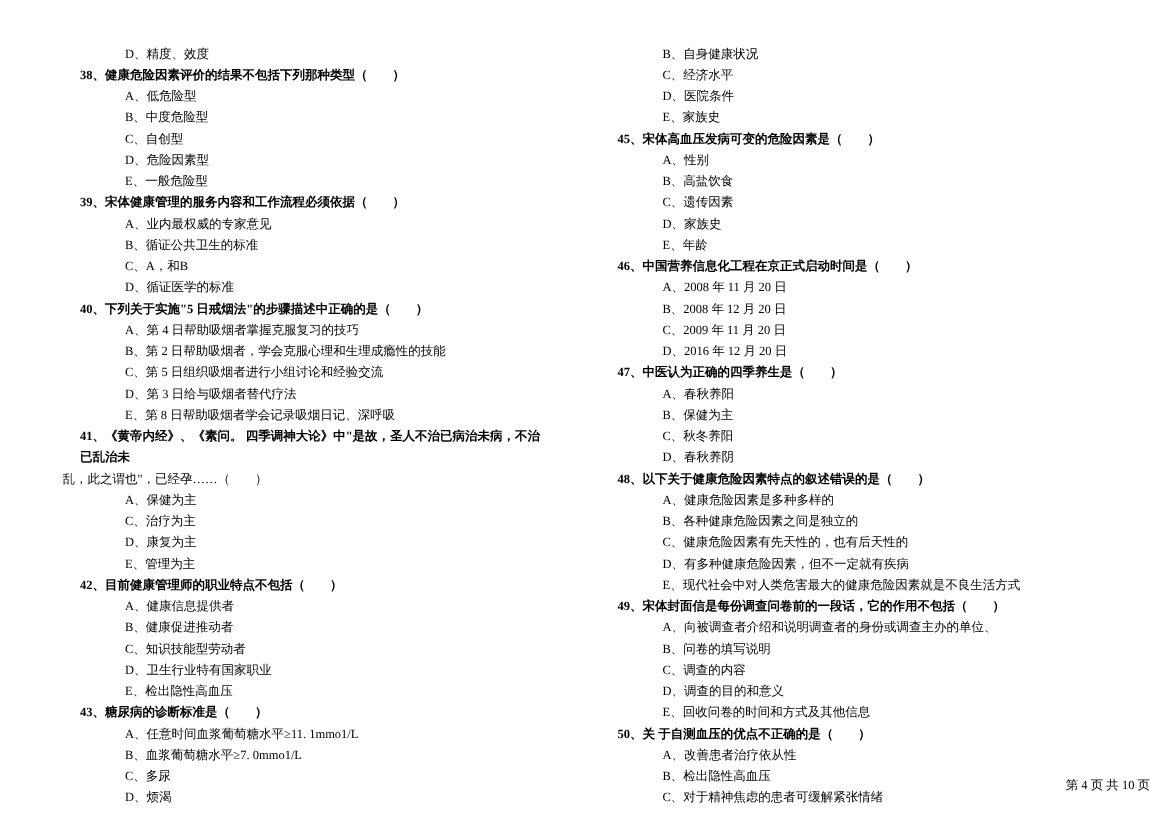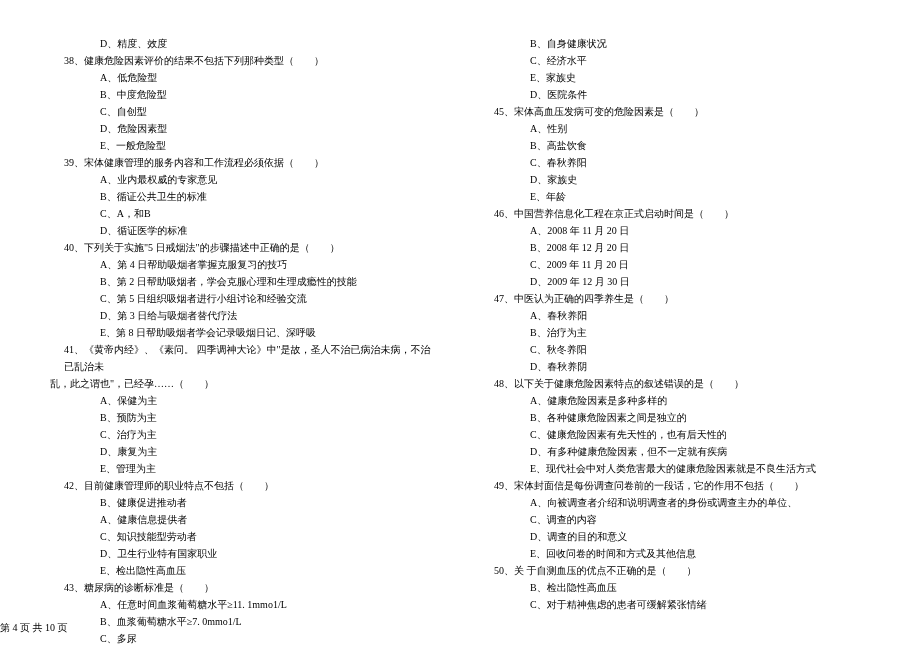--- a/index.html
+++ b/index.html
@@ -15,28 +15,28 @@
     }
     .columns {
       display: flex;
       gap: 40px;
     }
     .col {
       flex: 1;
       line-height: 1.7;
     }
     .opt-indent { padding-left: 50px; }
-    .q-indent { padding-left: 14px; }
+    .q-indent { padding-left: 14px; font-weight: bold; }
     .no-indent { padding-left: 0; }
     .footer {
       position: absolute;
       bottom: 15px;
       left: 0;
       right: 0;
-      text-align: left;
+      text-align: right;
       font-size: 10px;
     }
   </style>
 </head>
 <body>
 
 <div class="columns">
   <div class="col">
     <div class="opt-indent">D、精度、效度</div>
 
@@ -56,78 +56,79 @@
     <div class="q-indent">40、下列关于实施"5 日戒烟法"的步骤描述中正确的是（　　）</div>
     <div class="opt-indent">A、第 4 日帮助吸烟者掌握克服复习的技巧</div>
     <div class="opt-indent">B、第 2 日帮助吸烟者，学会克服心理和生理成瘾性的技能</div>
     <div class="opt-indent">C、第 5 日组织吸烟者进行小组讨论和经验交流</div>
     <div class="opt-indent">D、第 3 日给与吸烟者替代疗法</div>
     <div class="opt-indent">E、第 8 日帮助吸烟者学会记录吸烟日记、深呼吸</div>
 
     <div class="q-indent">41、《黄帝内经》、《素问。 四季调神大论》中"是故，圣人不治已病治未病，不治已乱治未</div>
     <div class="no-indent">乱，此之谓也"，已经孕……（　　）</div>
     <div class="opt-indent">A、保健为主</div>
-    <div class="opt-indent">B、预防为主</div>
     <div class="opt-indent">C、治疗为主</div>
     <div class="opt-indent">D、康复为主</div>
     <div class="opt-indent">E、管理为主</div>
 
     <div class="q-indent">42、目前健康管理师的职业特点不包括（　　）</div>
+    <div class="opt-indent">A、健康信息提供者</div>
     <div class="opt-indent">B、健康促进推动者</div>
-    <div class="opt-indent">A、健康信息提供者</div>
     <div class="opt-indent">C、知识技能型劳动者</div>
     <div class="opt-indent">D、卫生行业特有国家职业</div>
     <div class="opt-indent">E、检出隐性高血压</div>
 
     <div class="q-indent">43、糖尿病的诊断标准是（　　）</div>
     <div class="opt-indent">A、任意时间血浆葡萄糖水平≥11. 1mmo1/L</div>
     <div class="opt-indent">B、血浆葡萄糖水平≥7. 0mmo1/L</div>
     <div class="opt-indent">C、多尿</div>
     <div class="opt-indent">D、烦渴</div>
 
   </div>
 
   <div class="col">
     <div class="opt-indent">B、自身健康状况</div>
     <div class="opt-indent">C、经济水平</div>
+    <div class="opt-indent">D、医院条件</div>
     <div class="opt-indent">E、家族史</div>
-    <div class="opt-indent">D、医院条件</div>
 
     <div class="q-indent">45、宋体高血压发病可变的危险因素是（　　）</div>
     <div class="opt-indent">A、性别</div>
     <div class="opt-indent">B、高盐饮食</div>
-    <div class="opt-indent">C、春秋养阳</div>
+    <div class="opt-indent">C、遗传因素</div>
     <div class="opt-indent">D、家族史</div>
     <div class="opt-indent">E、年龄</div>
 
     <div class="q-indent">46、中国营养信息化工程在京正式启动时间是（　　）</div>
     <div class="opt-indent">A、2008 年 11 月 20 日</div>
     <div class="opt-indent">B、2008 年 12 月 20 日</div>
     <div class="opt-indent">C、2009 年 11 月 20 日</div>
-    <div class="opt-indent">D、2009 年 12 月 30 日</div>
+    <div class="opt-indent">D、2016 年 12 月 20 日</div>
 
     <div class="q-indent">47、中医认为正确的四季养生是（　　）</div>
     <div class="opt-indent">A、春秋养阳</div>
-    <div class="opt-indent">B、治疗为主</div>
+    <div class="opt-indent">B、保健为主</div>
     <div class="opt-indent">C、秋冬养阳</div>
     <div class="opt-indent">D、春秋养阴</div>
 
     <div class="q-indent">48、以下关于健康危险因素特点的叙述错误的是（　　）</div>
     <div class="opt-indent">A、健康危险因素是多种多样的</div>
     <div class="opt-indent">B、各种健康危险因素之间是独立的</div>
     <div class="opt-indent">C、健康危险因素有先天性的，也有后天性的</div>
     <div class="opt-indent">D、有多种健康危险因素，但不一定就有疾病</div>
     <div class="opt-indent">E、现代社会中对人类危害最大的健康危险因素就是不良生活方式</div>
 
     <div class="q-indent">49、宋体封面信是每份调查问卷前的一段话，它的作用不包括（　　）</div>
     <div class="opt-indent">A、向被调查者介绍和说明调查者的身份或调查主办的单位、</div>
+    <div class="opt-indent">B、问卷的填写说明</div>
     <div class="opt-indent">C、调查的内容</div>
     <div class="opt-indent">D、调查的目的和意义</div>
     <div class="opt-indent">E、回收问卷的时间和方式及其他信息</div>
 
     <div class="q-indent">50、关 于自测血压的优点不正确的是（　　）</div>
+    <div class="opt-indent">A、改善患者治疗依从性</div>
     <div class="opt-indent">B、检出隐性高血压</div>
     <div class="opt-indent">C、对于精神焦虑的患者可缓解紧张情绪</div>
 
   </div>
 </div>
 
 <div class="footer">第 4 页 共 10 页</div>
 
 </body></html>

